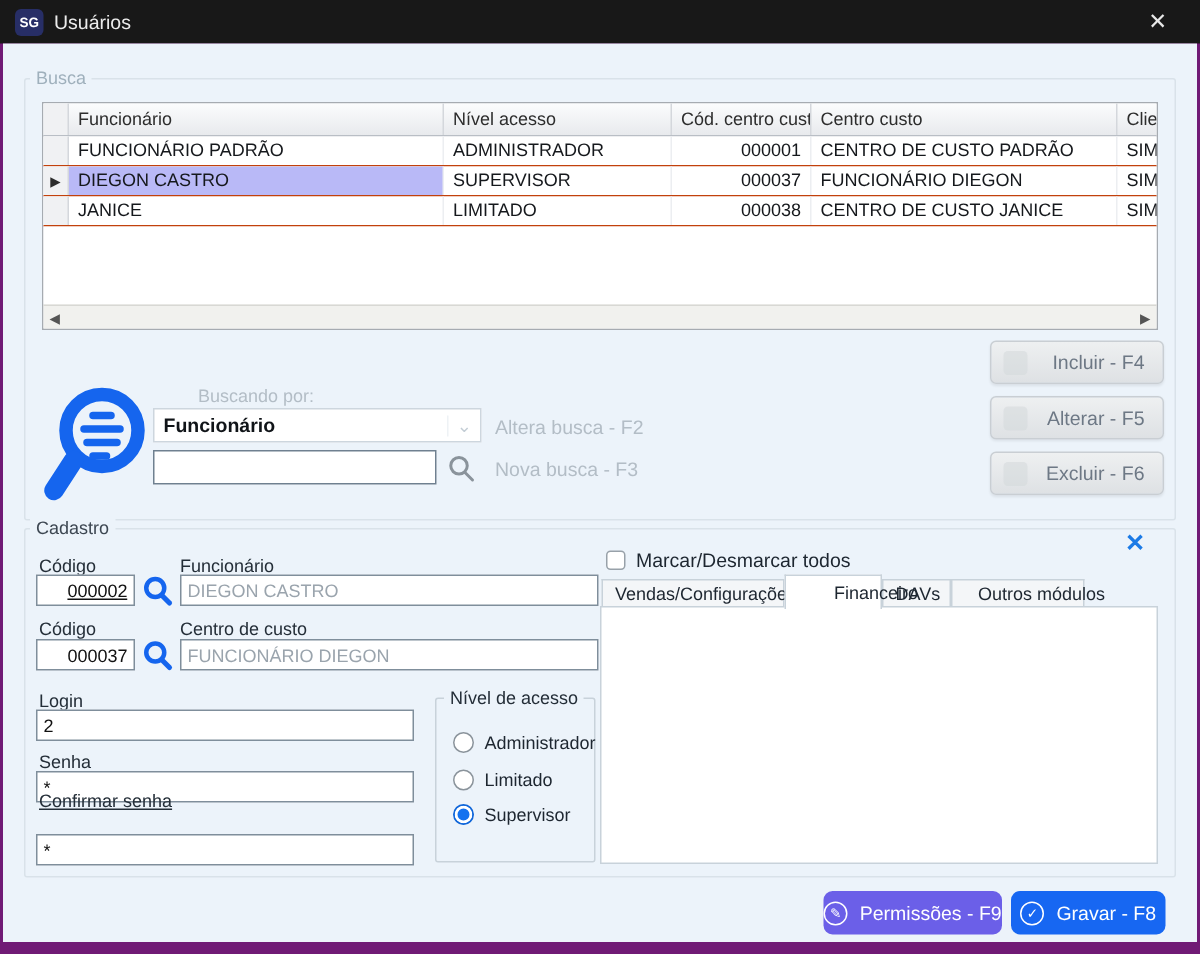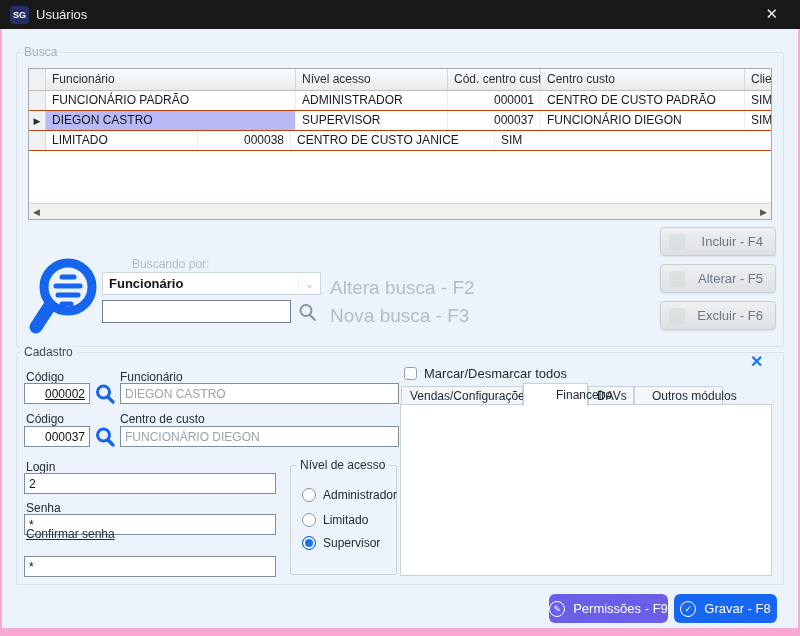--- a/index.html
+++ b/index.html
@@ -1,19 +1,19 @@
 <!DOCTYPE html>
 <html><head>
 <meta charset="utf-8">
 <style>
   * { margin:0; padding:0; box-sizing:border-box; }
   html,body { width:800px; height:636px; }
   body { font-family:"Liberation Sans", sans-serif; font-size:12px; }
 
-  .window { position:relative; width:800px; height:636px; background:#f9a8d4; overflow:hidden; }
+  .window { position:relative; width:800px; height:636px; background:#701a75; overflow:hidden; }
 
   
   .titlebar { position:absolute; left:0; top:0; width:800px; height:29px; background:#181818; }
   .logo { position:absolute; left:10px; top:6px; width:19px; height:18px; background:#272e66;
           border-radius:4px; color:#fff; font-size:9px; font-weight:bold; text-align:center; line-height:18px; }
   .win-title { position:absolute; left:36px; top:7px; color:#ececec; font-size:13px; }
   .close-x { position:absolute; right:22px; top:5px; color:#e8e8e8; font-size:15px; cursor:default; }
 
   
   .content { position:absolute; left:2px; top:29px; width:796px; height:599px; background:#ecf3fa; }
@@ -39,21 +39,21 @@
   .c4 { width:204px; flex:none; }
   .c5 { flex:1; border-right:none; }
   .cell-selected { background:#b9b9f7; }
   .row-arrow { font-size:9px; color:#2c2c2c; line-height:20px; }
   .grid-filler { flex:1; background:#fff; }
   .grid-hscroll { height:16px; background:#f1f1ee; border-top:1px solid #d8d8d4;
                   display:flex; justify-content:space-between; align-items:center; padding:0 4px; }
   .scroll-arrow { font-size:9px; color:#555; }
 
   
-  .hint { color:#b3bdc6; font-size:19px; position:absolute; }
+  .hint { color:#b3bdc6; font-size:13px; position:absolute; }
   .dropdown { position:absolute; left:100px; top:243px; width:219px; height:23px; background:#fff;
               border:1px solid #cdd6de; display:flex; align-items:center; }
   .dropdown .dd-text { flex:1; font-weight:bold; font-size:13px; color:#101418; padding-left:6px; }
   .dd-chev { width:22px; text-align:center; color:#c3cdd5; font-size:12px; border-left:1px solid #eef2f5; }
   .search-input { position:absolute; left:100px; top:271px; width:189px; height:23px; background:#fff;
                   border:1px solid #6f8090; font-size:13px; padding:0 4px; }
 
   
   .act-btn { position:absolute; left:658px; width:116px; height:29px; border:1px solid #c9ced3; border-radius:4px;
              background:linear-gradient(#eef0f1,#dee1e4); color:#6d7885; font-size:13px;
@@ -136,20 +136,21 @@
           <div class="grid-row">
             <div class="g-cell c0 row-arrow">▶</div>
             <div class="g-cell c1 cell-selected">DIEGON CASTRO</div>
             <div class="g-cell c2">SUPERVISOR</div>
             <div class="g-cell c3">000037</div>
             <div class="g-cell c4">FUNCIONÁRIO DIEGON</div>
             <div class="g-cell c5">SIM</div>
           </div>
           <div class="grid-row">
             <div class="g-cell c0"></div>
+            <div class="g-cell c1">JANICE</div>
             <div class="g-cell c2">LIMITADO</div>
             <div class="g-cell c3">000038</div>
             <div class="g-cell c4">CENTRO DE CUSTO JANICE</div>
             <div class="g-cell c5">SIM</div>
           </div>
         </div>
       <div class="grid-filler"></div>
       <div class="grid-hscroll">
         <span class="scroll-arrow">◀</span>
         <span class="scroll-arrow">▶</span>

